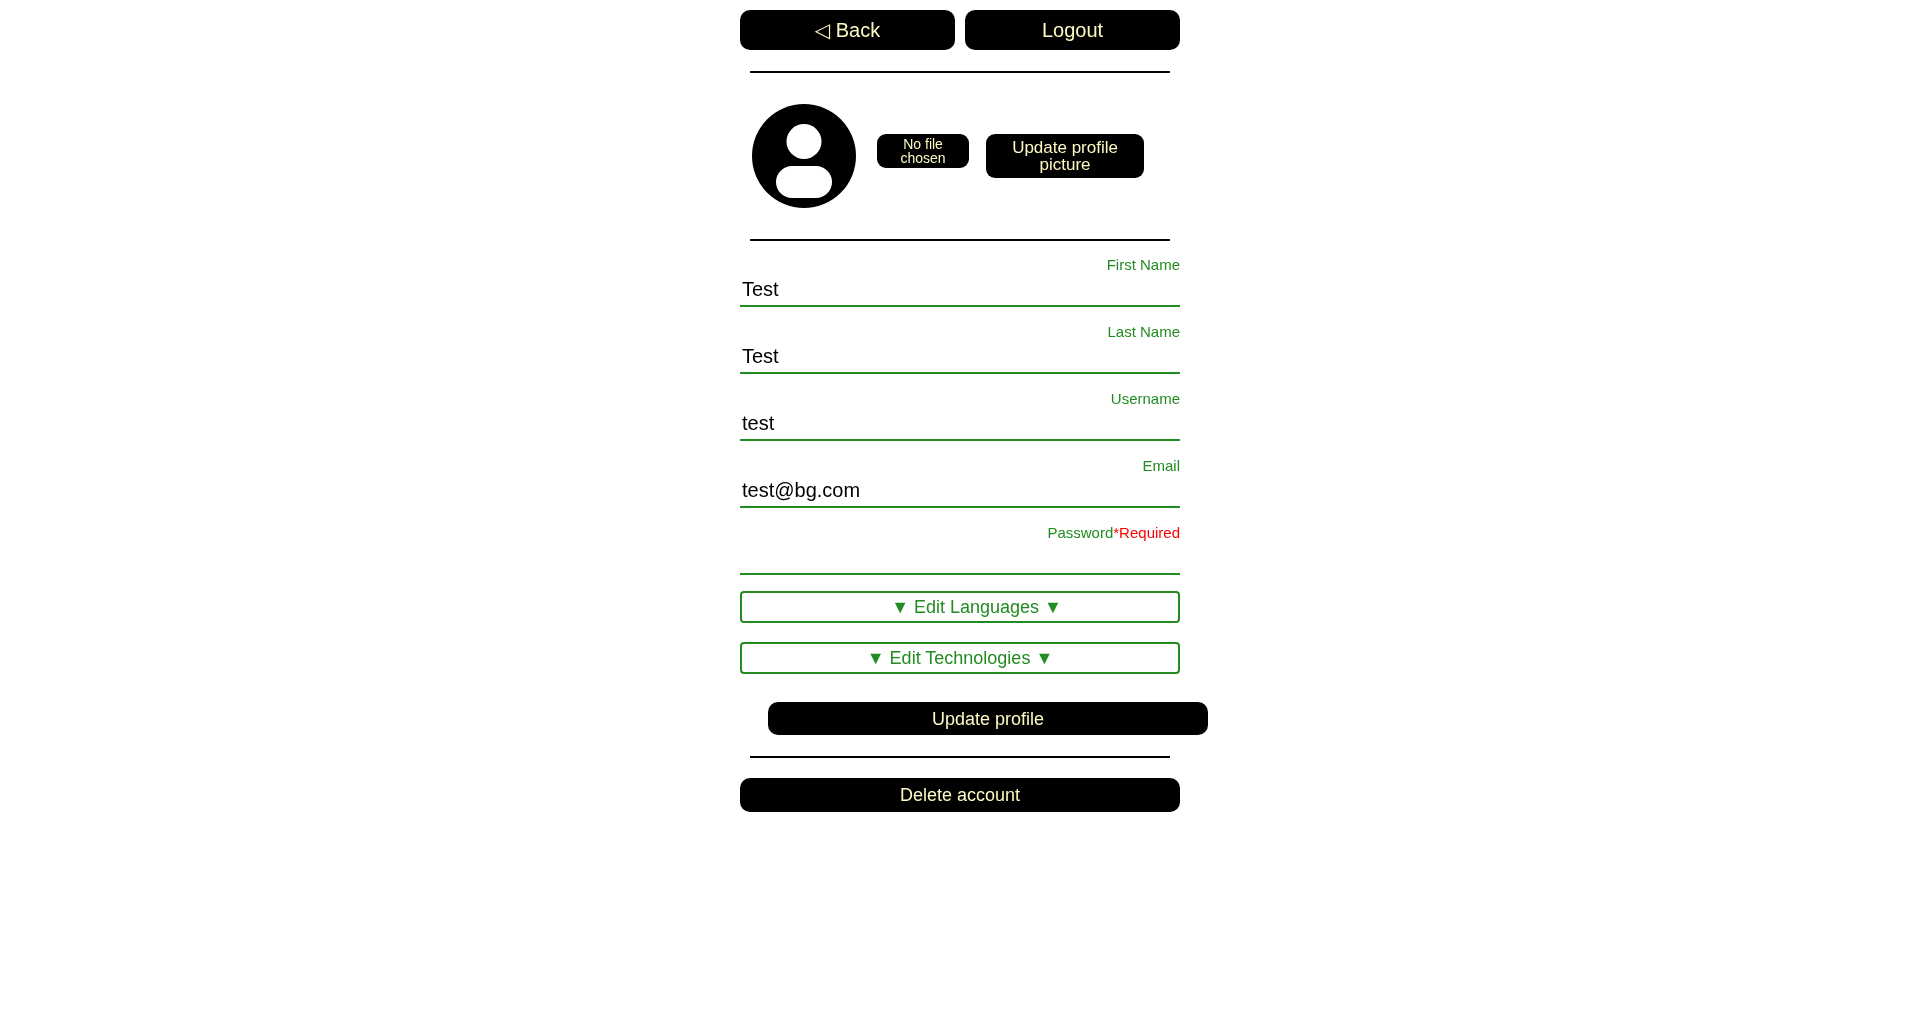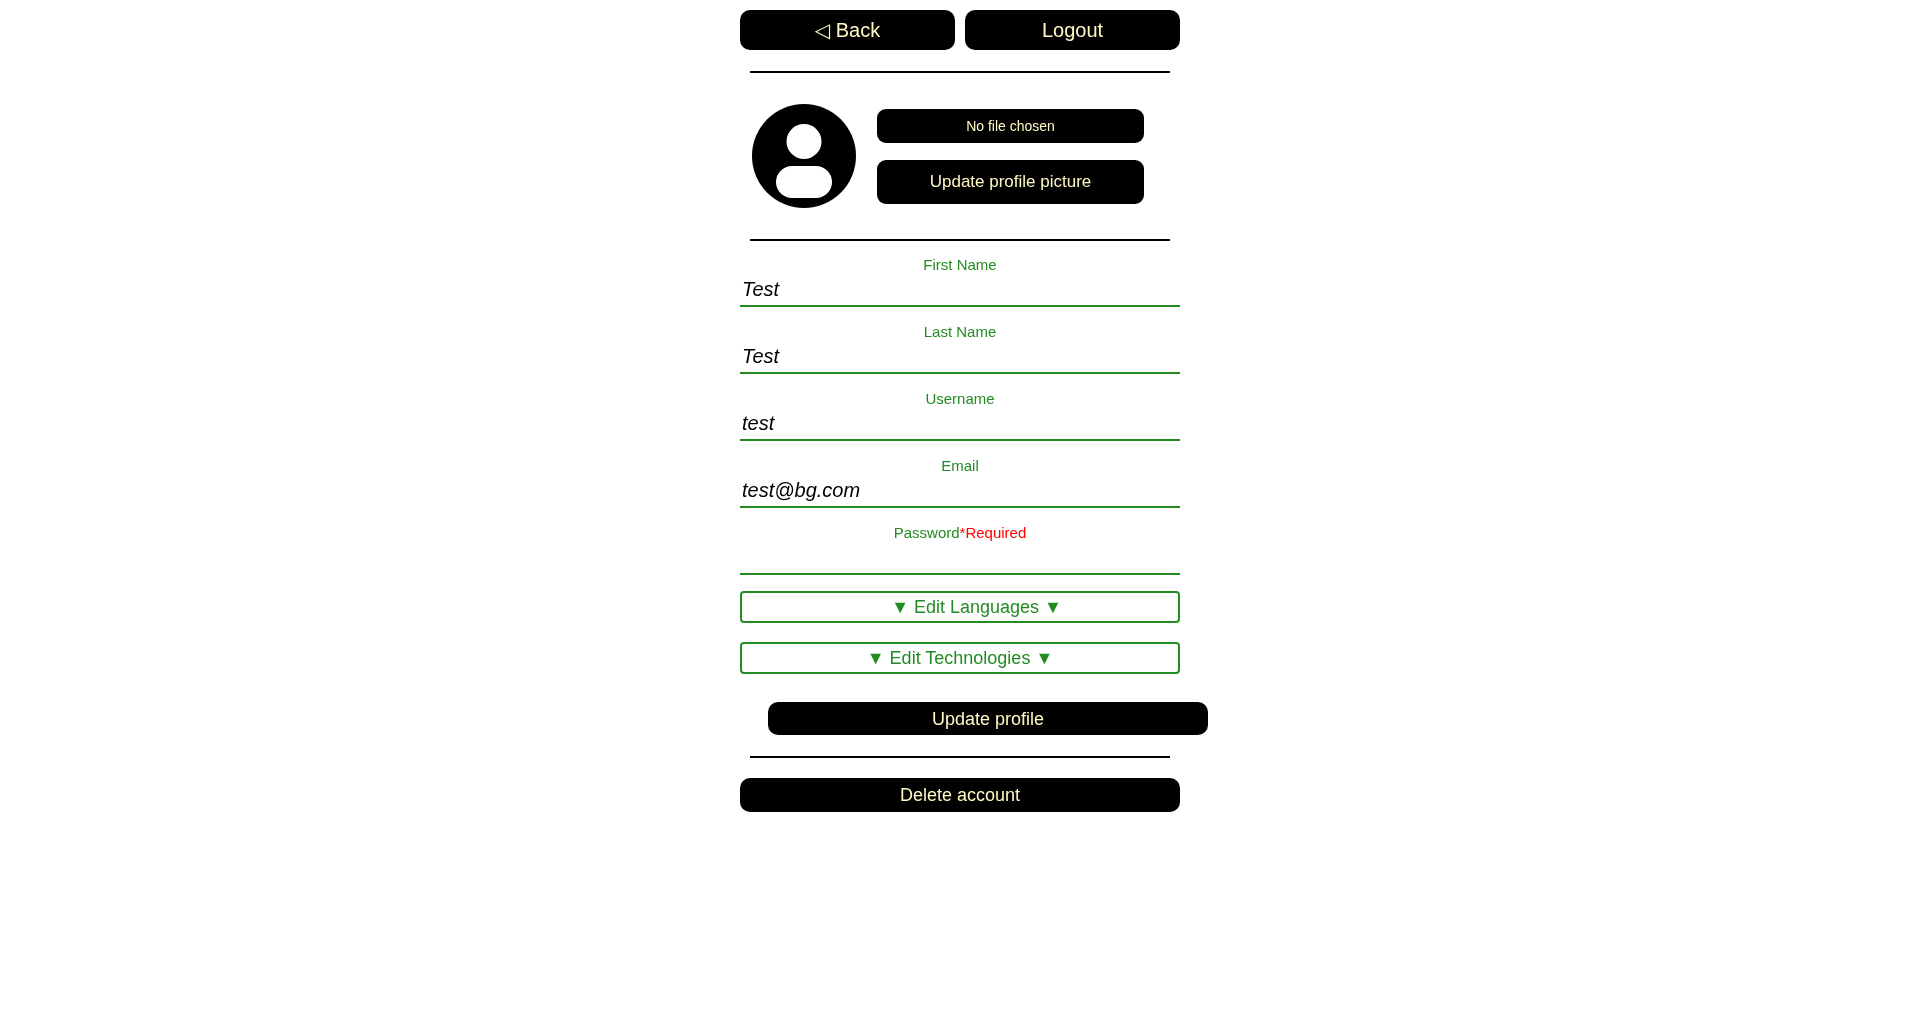--- a/index.html
+++ b/index.html
@@ -31,41 +31,41 @@
   }
   
   .avatar-row {
     margin-top: 31px;
     padding-left: 12px;
     display: flex; align-items: center; gap: 21px;
   }
   .avatar { width: 104px; height: 104px; flex: 0 0 auto; }
   .avatar-actions {
     width: 267px;
-    display: flex; flex-direction: column; gap: 17px;
+    display: flex; flex-direction: row; gap: 17px;
   }
   .file-btn  { height: 34px; font-size: 14px; border-radius: 9px; }
   .picture-btn { height: 44px; font-size: 17px; border-radius: 9px; }
   .avatar-row + hr.divider { margin-top: 31px; }
   
   .form { margin-top: 15px; }
   .field { margin-bottom: 16px; }
   .field-labels {
-    display: flex; justify-content: center; align-items: baseline;
+    display: flex; justify-content: flex-end; align-items: baseline;
     font-size: 15px; line-height: 18px;
   }
   .field-label { color: var(--green); }
   .required-note { color: #ff0000; }
   .field-input {
     display: block; width: 100%;
     margin-top: 3px; padding: 0 0 4px 2px;
     border: none; border-bottom: 2px solid var(--green);
     outline: none; background: transparent;
     font-family: "Liberation Sans", sans-serif;
-    font-size: 20px; line-height: 24px; color: #000; font-style: italic;
+    font-size: 20px; line-height: 24px; color: #000;
   }
   .btn-outline-green {
     display: block; width: 100%; height: 32px;
     background: #fff; color: var(--green);
     border: 2px solid var(--green); border-radius: 4px;
     font-family: "Liberation Sans", sans-serif;
     font-size: 18px; line-height: 1;
     cursor: pointer;
   }
   .edit-languages { margin-top: 5px; padding-left: 39px; }

